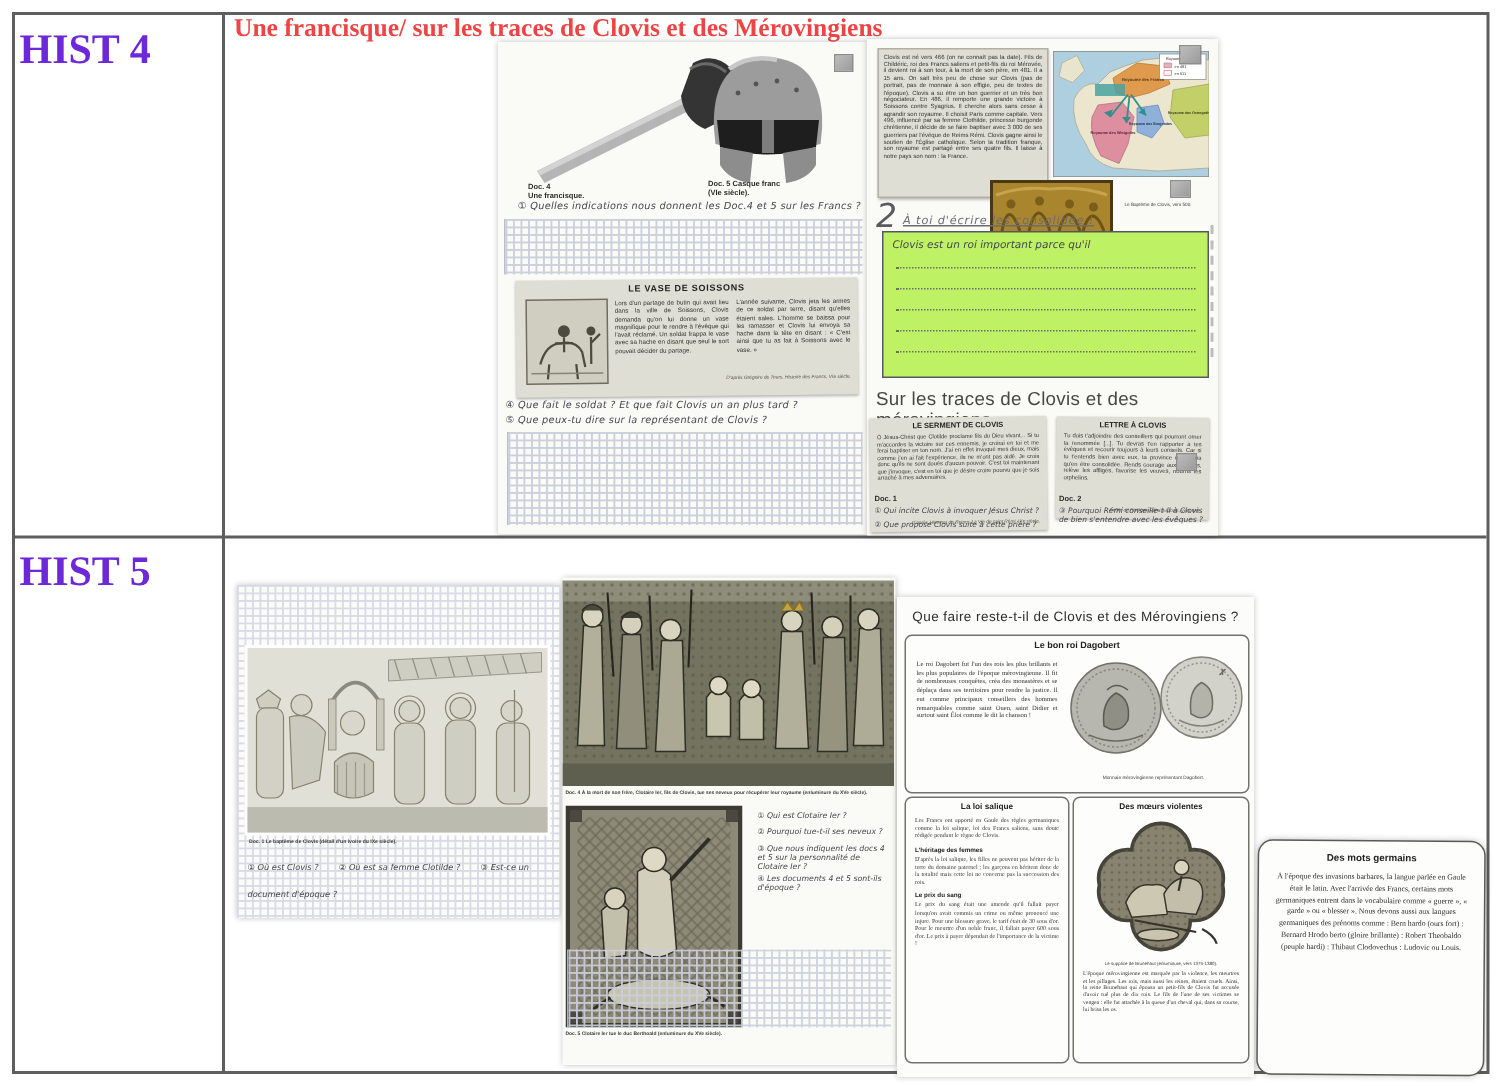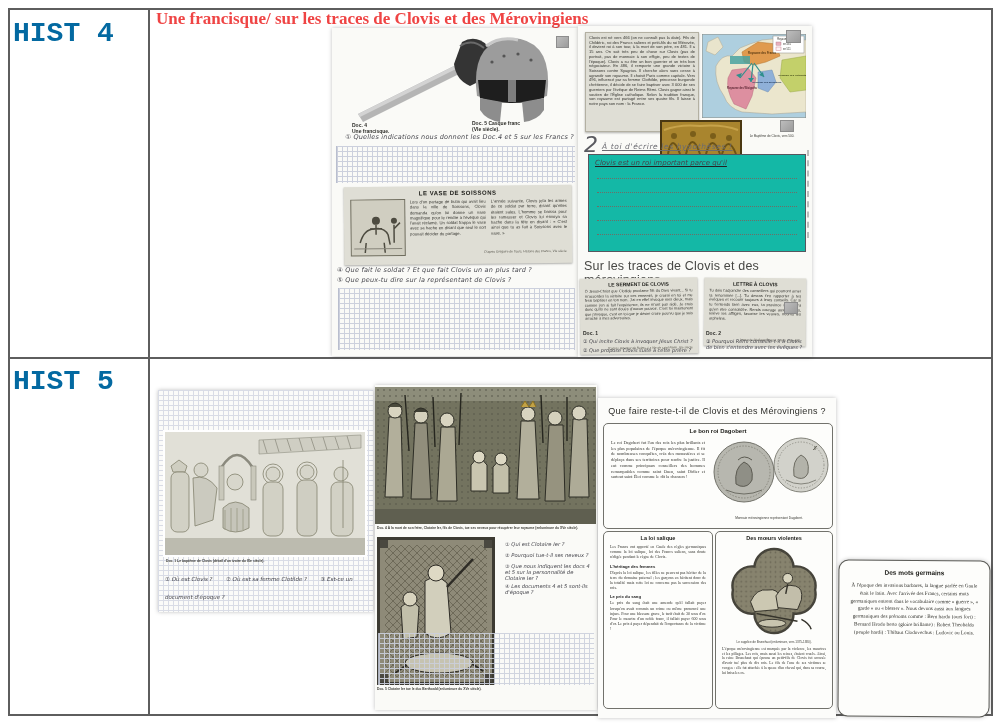--- a/index.html
+++ b/index.html
@@ -2,21 +2,21 @@
 <html><head>
 <meta charset="utf-8">
 <style>
   html,body{margin:0;padding:0;background:#fff;}
   #page{position:relative;width:1000px;height:724px;background:#fff;overflow:hidden;
         font-family:"Liberation Sans",sans-serif;color:#222;}
   .abs{position:absolute;}
   .frame{border:2px solid #5e5e5e;}
   .vline{background:#5e5e5e;}
   .hline{background:#5e5e5e;}
-  .code-cell{font-family:Liberation Mono, monospace;font-weight:bold;font-size:28px;color:#0369a1;}
+  .code-cell{font-family:Liberation Serif, serif;font-weight:bold;font-size:28px;color:#6d28d9;}
   .row-title{font-family:"Liberation Serif",serif;font-weight:bold;font-size:17px;color:#ef4444;}
   .paper{background:#fafaf7;box-shadow:0 0 4px rgba(0,0,0,.25);}
   .grid-paper{background-color:#fbfbf9;
     background-image:linear-gradient(#d9dce6 1px,transparent 1px),
                      linear-gradient(90deg,#d9dce6 1px,transparent 1px);
     background-size:5px 5px;}
   .gridblock{background-image:linear-gradient(#ccd0dd 1px,transparent 1px),
                      linear-gradient(90deg,#ccd0dd 1px,transparent 1px);
     background-size:5px 5px;border-left:1px solid #b9bece;}
   .parch{background:#dfded5;box-shadow:0 1px 2px rgba(0,0,0,.3);}
@@ -138,22 +138,22 @@
       <path d="M8 34 Q12 12 20 34 M26 34 Q32 10 40 34 M46 34 Q52 12 60 34 M62 34 Q68 14 76 34" stroke="#6d5315" stroke-width="2" fill="none"></path>
       <path d="M4 10 Q20 4 40 6 Q62 4 78 10" stroke="#c7a34a" stroke-width="2" fill="none"></path>
       <circle cx="14" cy="16" r="3" fill="#7a5e1a"></circle>
         <circle cx="33" cy="14" r="3" fill="#7a5e1a"></circle>
       <circle cx="53" cy="16" r="3" fill="#7a5e1a"></circle>
         <circle cx="69" cy="18" r="3" fill="#7a5e1a"></circle>
     </svg>
     <div class="abs capt" style="left:168px;top:108px;width:52px;font-size:3.1px;text-align:center;">Le Baptême de Clovis, vers 500.</div>
 
     <div class="abs hw" style="left:6px;top:106px;font-size:22px;font-weight:300;color:#5a5a60;">2</div>
-    <div class="abs hw" style="left:24px;top:116px;font-size:7.5px;color:#6b6b72;text-decoration:underline;letter-spacing:.6px;">À toi d'écrire les hypothèses !</div>
-    <div class="abs" style="left:10px;top:128px;width:216px;height:96px;border:1.5px solid #56565e;background:#14b8a6;text-decoration:underline;">
+    <div class="abs hw" style="left:24px;top:116px;font-size:7.5px;color:#6b6b72;text-decoration:underline;letter-spacing:.6px;">À toi d'écrire les consolidée !</div>
+    <div class="abs" style="left:10px;top:128px;width:216px;height:96px;border:1.5px solid #56565e;background:#bef264;">
       <div class="hw" style="font-size:7px;margin:4px 6px 0;">Clovis est un roi important parce qu'il</div>
       <div class="dotline" style="margin:11px 8px 0;"></div>
       <div class="dotline" style="margin:13px 8px 0;"></div>
       <div class="dotline" style="margin:13px 8px 0;"></div>
       <div class="dotline" style="margin:13px 8px 0;"></div>
       <div class="dotline" style="margin:13px 8px 0;"></div>
     </div>
     <div class="abs" style="left:229px;top:124px;height:88px;border-left:2px dashed #bdbdbd;"></div>
 
     <div class="abs" style="left:6px;top:233px;width:224px;font-size:12.5px;color:#474744;letter-spacing:.2px;font-weight:500;">Sur les traces de Clovis et des mérovingiens</div>

